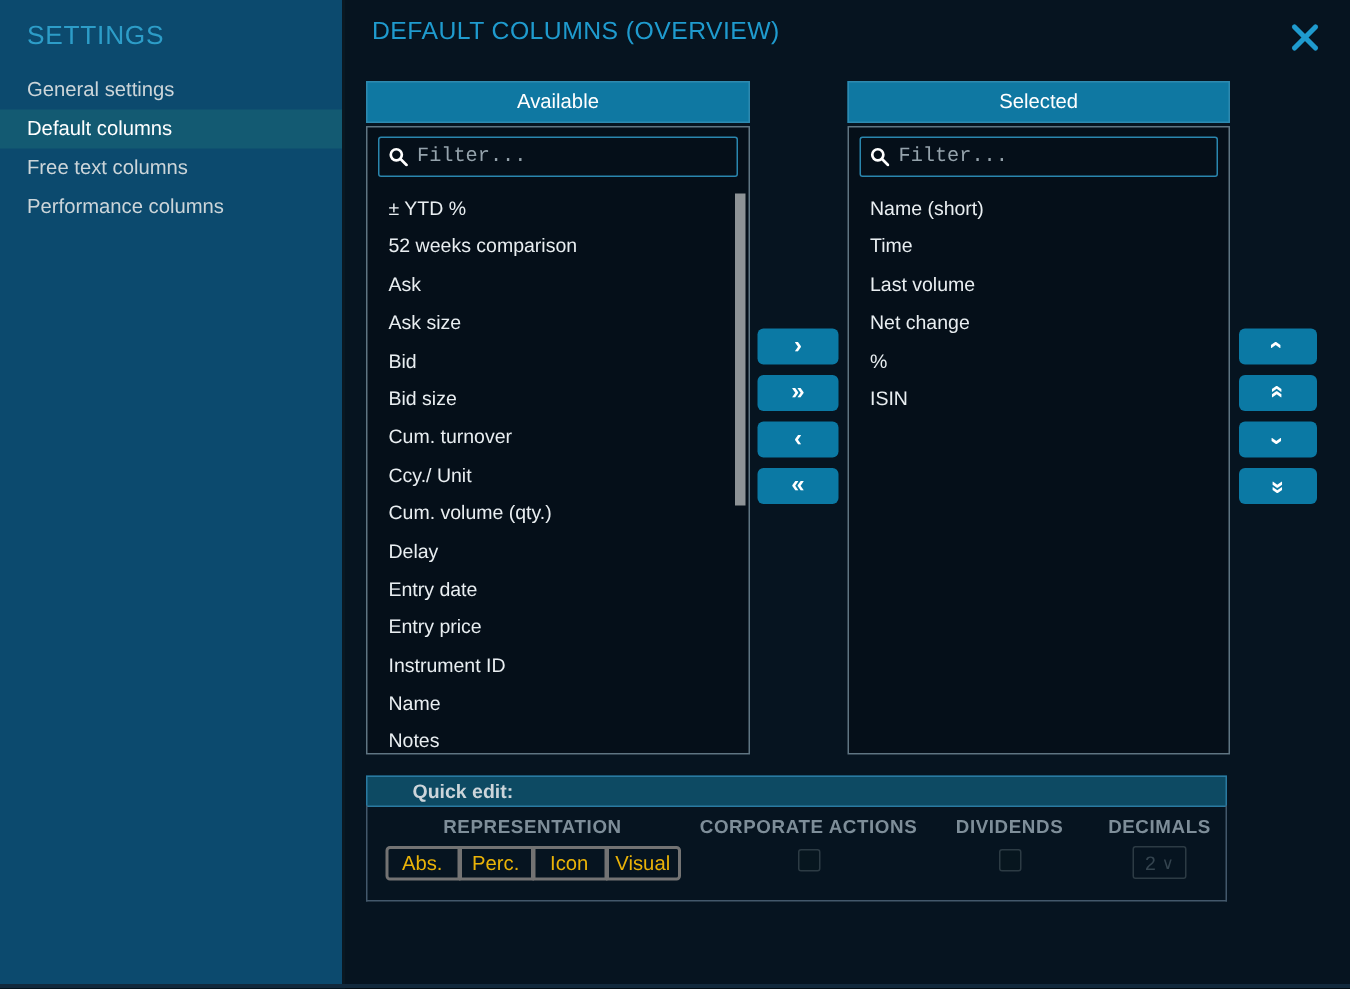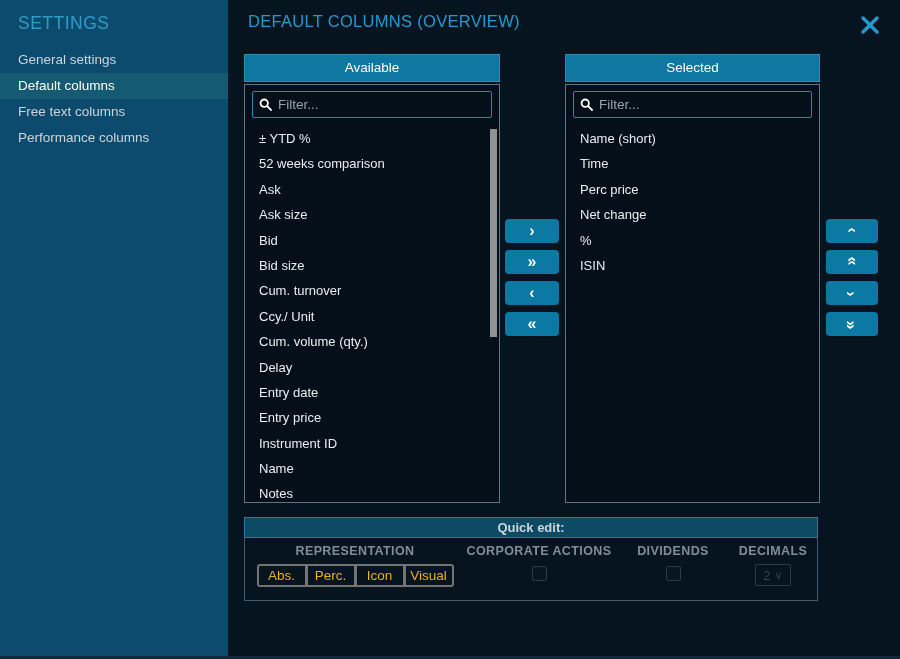--- a/index.html
+++ b/index.html
@@ -30,43 +30,43 @@
   .panel { position:absolute; top:54px; width:256px;border-radius:11px; }
   .panel-available { left:14px; }
   .panel-selected  { left:335px; width:255px; }
   .panel-header { height:28px; line-height:26px; text-align:center; background:#0f78a2;
                   border:1px solid #2e8ab0; color:#fff; font-size:13.5px; }
   .panel-body { position:relative; margin-top:2px; height:419px; background:#050f19;
                 border:1px solid #5f7582; overflow:hidden; }
   .filter-box { display:flex; align-items:center; gap:4px; margin:6px 7px 0;
                 height:27px; padding:0 6px; border:1px solid #2a86ae; border-radius:2px; }
   .filter-input { flex:1; min-width:0; background:transparent; border:none; outline:none;
-                  color:#4d7c0f; font-size:13.5px; font-family:Liberation Sans, sans-serif; }
+                  color:#4d7c0f; font-size:13.5px; font-family:Liberation Mono, monospace; }
   .filter-input::placeholder { color:#95a3ac; }
   .col-list { list-style:none; margin:8px 0 0; padding:0; }
   .col-list li { height:25.4px; line-height:25.4px; padding-left:14px; font-size:13px;
                  color:#e9eef1; cursor:pointer; white-space:nowrap; }
   .scroll-thumb { position:absolute; top:44px; right:2px; width:7px; height:208px;
                   background:#8e9396; cursor:pointer; }
 
   
   .xfer-btn, .move-btn { position:absolute; height:24px; background:#0b79a4; border:none;
                          border-radius:4px; color:#fff; cursor:pointer; padding:0; }
   .xfer-btn { left:275px; width:54px; }
   .move-btn { left:596px; width:52px; }
   .chev { display:inline-block; font-size:16px; font-weight:bold; line-height:20px;
           letter-spacing:-2px; padding-right:2px; }
   .rot-up   { transform:rotate(-90deg); padding:0 0 2px 0; }
   .rot-down { transform:rotate(90deg);  padding:2px 0 0 0; }
   .t1 { top:219px; } .t2 { top:250px; } .t3 { top:281px; } .t4 { top:312px; }
 
   
   .qe-header { position:absolute; left:14px; top:517px; width:574px; height:21px;
-               background:#0d4a63; border:1px solid #2a7aa1; text-align:center;
-               line-height:19px; color:#ccd5da; font-size:13px; font-weight:bold; }
+               background:#0d4a63; border:1px solid #2a7aa1; text-align:left;
+               line-height:19px; color:#ccd5da; font-size:13px; font-weight:bold;padding-left:30px; }
   .qe-body { position:absolute; left:14px; top:537px; width:574px; height:64px;
              border:1px solid #43586b; border-top:none; }
   .qe-col { position:absolute; top:7px; text-align:center; }
   .qe-col-rep { left:8px;   width:204px; }
   .qe-col-ca  { left:213px; width:162px; }
   .qe-col-div { left:378px; width:100px; }
   .qe-col-dec { left:482px; width:92px; }
   .qe-label { display:block; font-size:12.5px; font-weight:bold; color:#7e8e99;
               letter-spacing:0.4px; }
   .seg { display:inline-flex; margin-top:6px; }
@@ -152,21 +152,21 @@
         <div class="filter-box">
           <svg width="13" height="13" viewBox="0 0 13 13">
             <circle cx="5.2" cy="5.2" r="3.7" fill="none" stroke="#ffffff" stroke-width="1.8"></circle>
             <line x1="8.2" y1="8.2" x2="12" y2="12" stroke="#ffffff" stroke-width="1.8" stroke-linecap="round"></line>
           </svg>
           <input class="filter-input" placeholder="Filter..." style="">
         </div>
         <ul class="col-list">
             <li>Name (short)</li>
             <li>Time</li>
-            <li>Perc price</li>
+            <li>Last volume</li>
             <li>Net change</li>
             <li>%</li>
             <li>ISIN</li>
           </ul>
       </div>
     </section>
 
     <button class="move-btn t1"><span class="chev rot-up">›</span></button>
     <button class="move-btn t2"><span class="chev rot-up">»</span></button>
     <button class="move-btn t3"><span class="chev rot-down">›</span></button>

